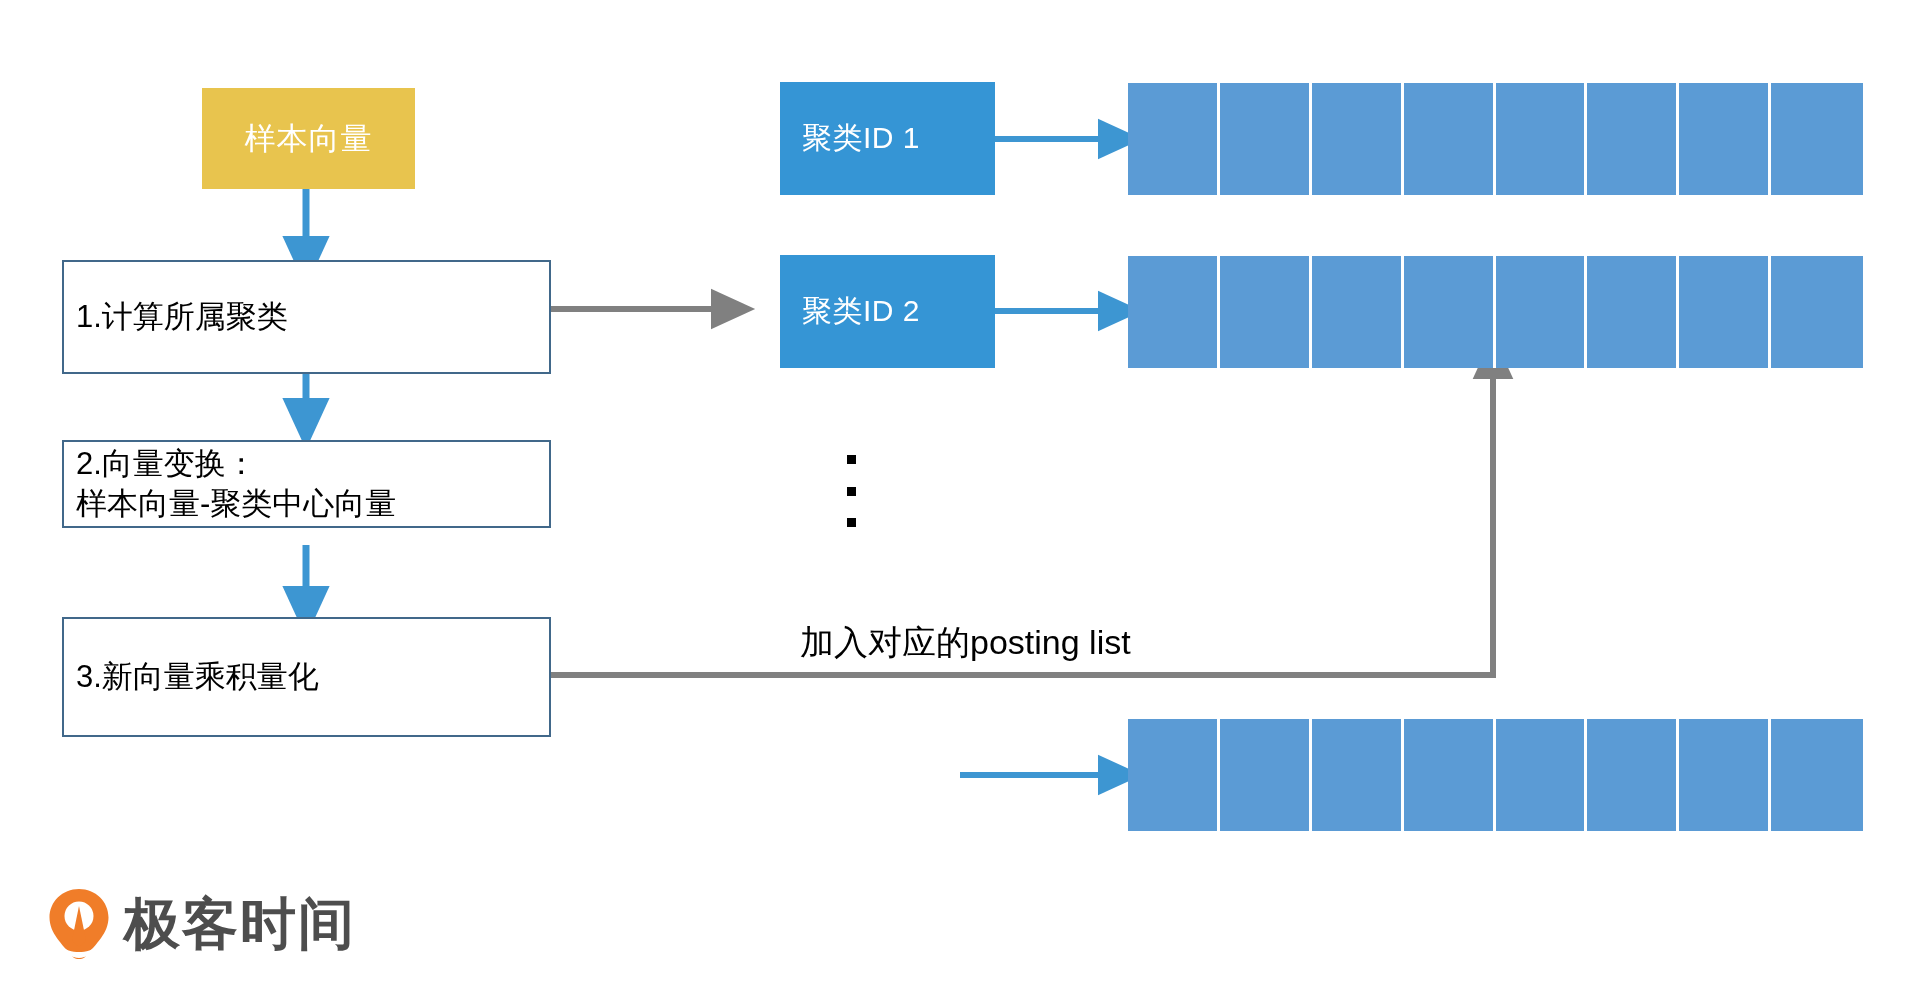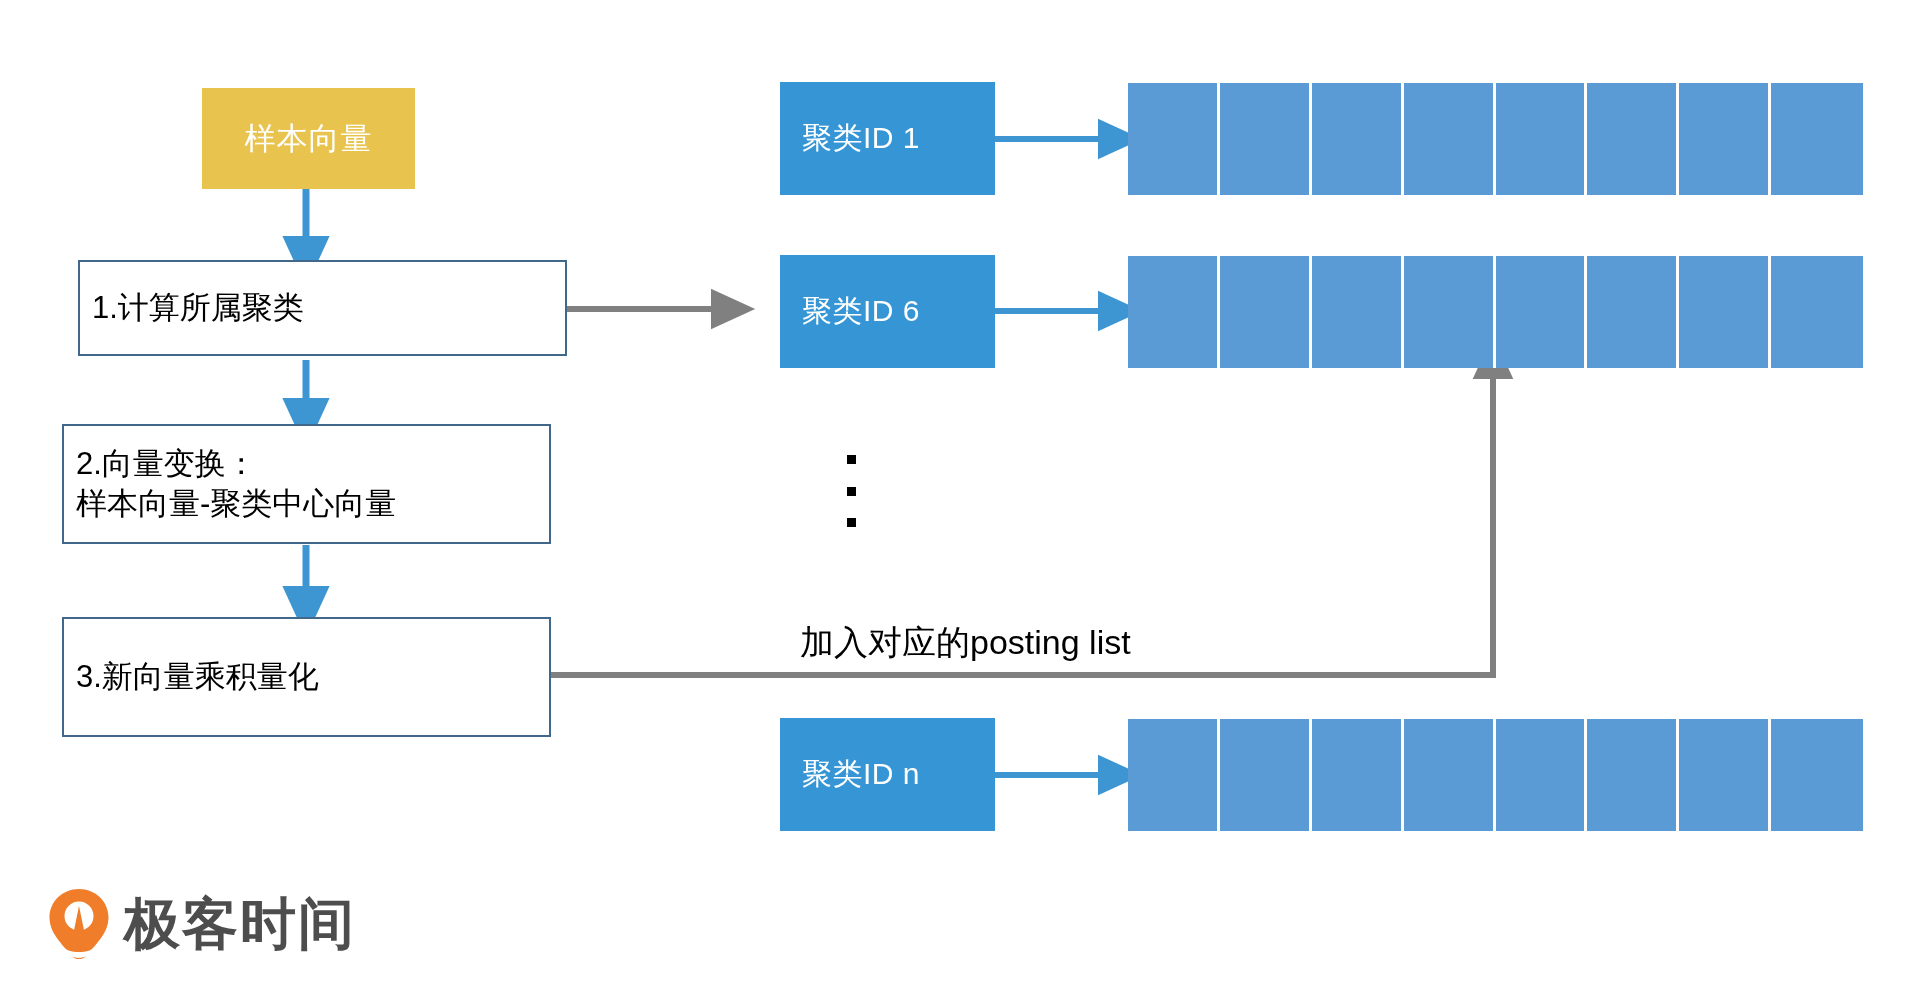--- a/index.html
+++ b/index.html
@@ -170,44 +170,41 @@
 
     <g>
       <line x1="960" y1="775" x2="1117" y2="775" stroke="#3D96D2" stroke-width="6" marker-end="url(#bluehead)"></line>
     </g>
   </svg>
 
   <div class="node node-sample" style="left:202px; top:88px; width:213px; height:101px;">
     <span>样本向量</span>
   </div>
 
-  <div class="node node-step" style="left:78px; top:260px; width:489px; height:96px;">
+  <div class="node node-step" style="left:62px; top:260px; width:489px; height:114px;">
     <span>1.计算所属聚类</span>
   </div>
 
-  <div class="node node-step" style="left:62px; top:424px; width:489px; height:120px;">
+  <div class="node node-step" style="left:62px; top:440px; width:489px; height:88px;">
     <span>2.向量变换：
    样本向量-聚类中心向量</span>
   </div>
 
   <div class="node node-step" style="left:62px; top:617px; width:489px; height:120px;">
     <span>3.新向量乘积量化</span>
   </div>
 
   <div class="node node-cluster" style="left:745px; top:82px; width:215px; height:113px;">
     <span>聚类ID 1</span>
   </div>
 
   <div class="node node-cluster" style="left:745px; top:255px; width:215px; height:113px;">
-    <span>聚类ID 6</span>
-  </div>
-
-  <div class="node node-cluster" style="left:745px; top:718px; width:215px; height:113px;">
-    <span>聚类ID n</span>
-  </div>
+    <span>聚类ID 2</span>
+  </div>
+
 
   <div class="vdots" style="left:845px; top:455px; width:12px; height:72px;">
     <span></span>
     <span></span>
     <span></span>
   </div>
 
   <div class="posting-list" style="left:1128px; top:83px; width:735px; height:112px;">
     <div class="posting-cell" style="width:12.5%"></div>
     <div class="posting-cell" style="width:12.5%"></div>

